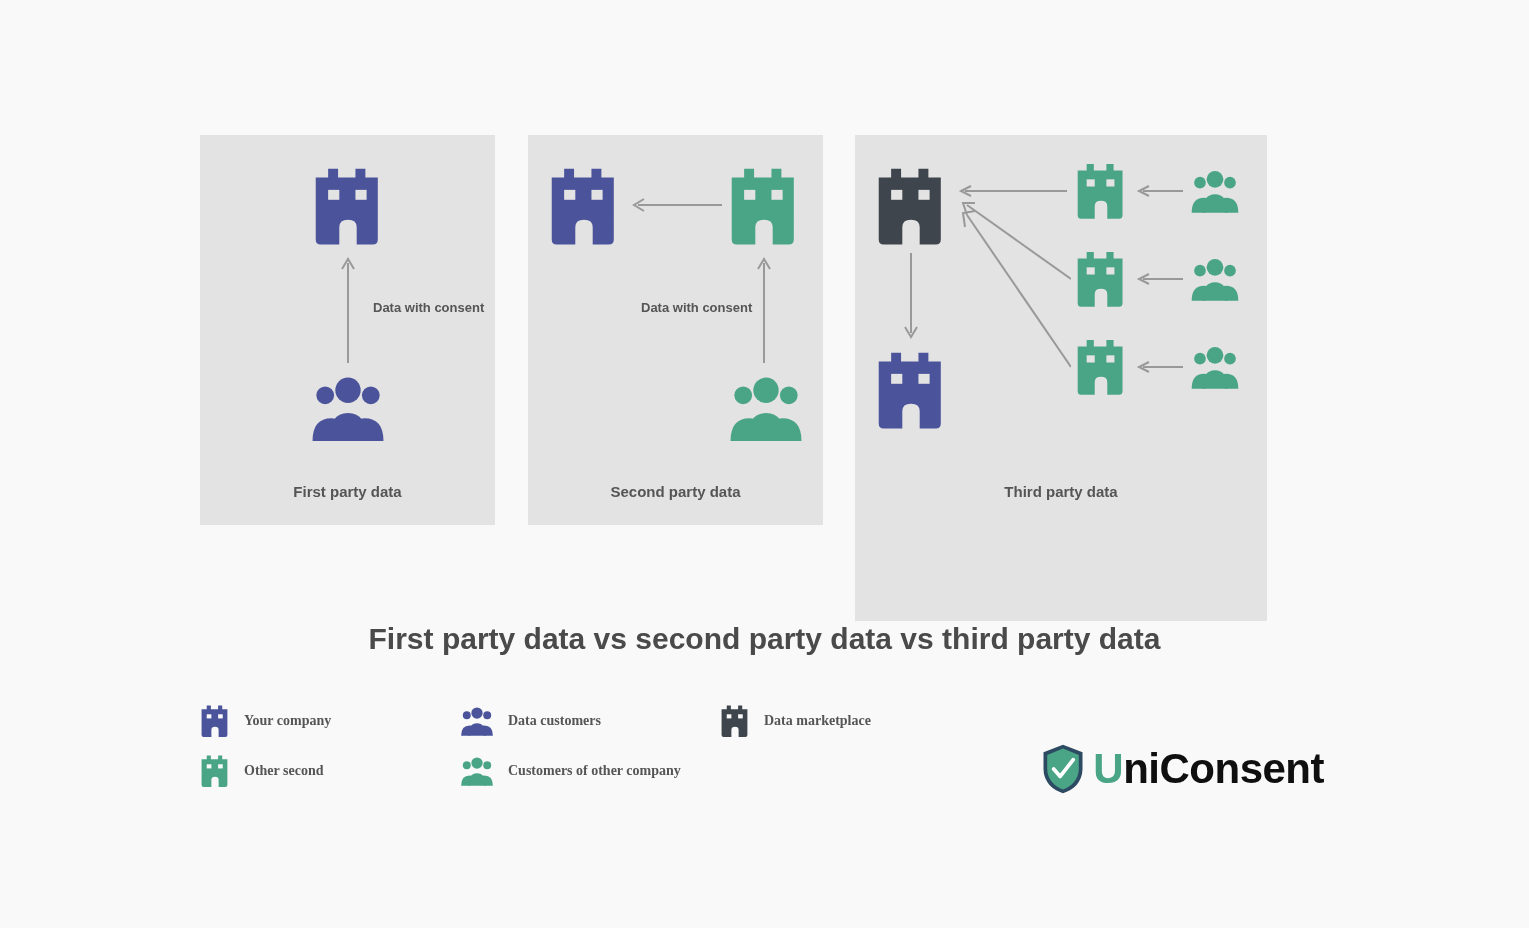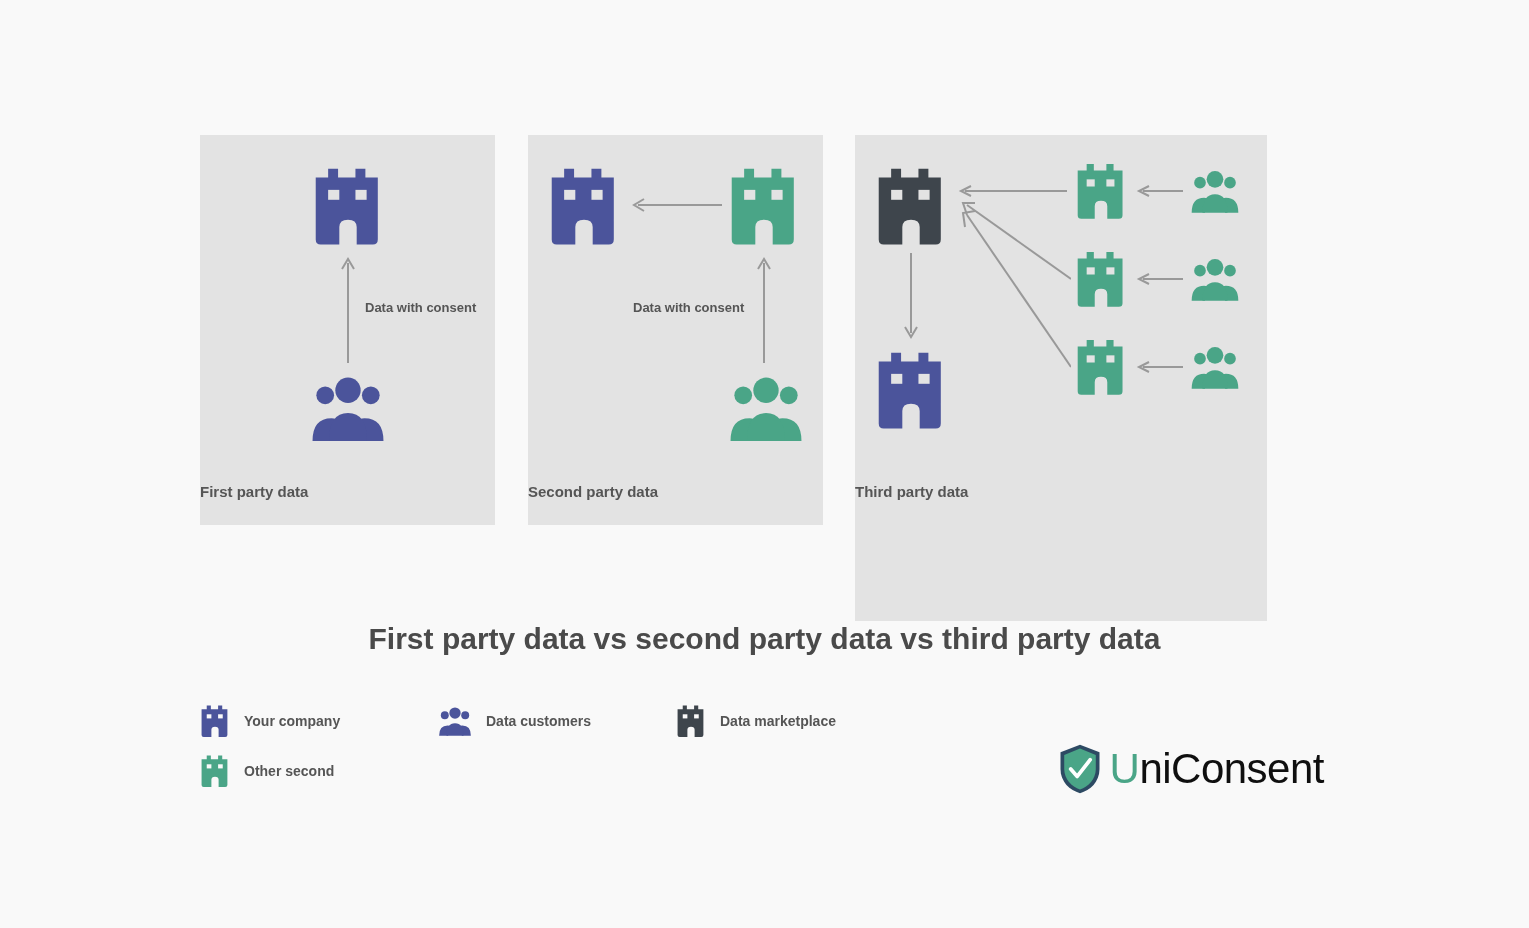--- a/index.html
+++ b/index.html
@@ -10,38 +10,38 @@
     --blue:#4b549b;
     --green:#4aa587;
     --dark:#3e454c;
     --arrow:#999;
   }
   *{box-sizing:border-box;}
   html,body{margin:0;padding:0;width:1529px;height:928px;background:var(--bg);font-family:Arial,Helvetica,sans-serif;color:var(--text);}
   .canvas{position:relative;width:1529px;height:928px;}
 
   .panel{position:absolute;background:var(--panel);}
-  .panel .caption{position:absolute;left:0;right:0;text-align:left;font-weight:700;font-size:15px;color:var(--subtext);}
+  .panel .caption{position:absolute;left:0;right:0;text-align:center;font-weight:700;font-size:15px;color:var(--subtext);}
 
   
   #p1{left:200px;top:135px;width:295px;height:390px;}
   #p2{left:528px;top:135px;width:295px;height:390px;}
   #p3{left:855px;top:135px;width:412px;height:486px;}
 
-  .label-annot{position:absolute;font-weight:700;font-size:13px;color:var(--subtext);white-space:nowrap;}
+  .label-annot{position:absolute;font-weight:700;font-size:13px;color:var(--subtext);white-space:nowrap;margin-left:8px;}
 
   h1.title{position:absolute;left:0;right:0;top:606px;text-align:center;font-size:30px;font-weight:700;color:var(--text);margin:16px;}
 
   .legend{position:absolute;left:200px;top:705px;width:700px;}
-  .legend-row{display:flex;gap:58px;margin-bottom:18px;}
+  .legend-row{display:flex;gap:80px;margin-bottom:18px;font-family:Liberation Serif, serif;}
   .legend-item{display:flex;align-items:center;gap:14px;min-width:180px;}
   .legend-item .txt{font-weight:700;font-size:14px;color:var(--subtext);}
 
   .brand{position:absolute;right:205px;top:743px;display:flex;align-items:center;gap:6px;}
-  .brand .wordmark{font-size:42px;font-weight:400;letter-spacing:-0.5px;color:#0f0f0f;font-family:Arial,Helvetica,sans-serif;}
+  .brand .wordmark{font-size:42px;font-weight:700;letter-spacing:-0.5px;color:#0f0f0f;font-family:Arial,Helvetica,sans-serif;}
   .brand .wordmark .accent{color:var(--green);}
 
   svg.icon{display:block;}
   .posabs{position:absolute;}
 </style>
 </head>
 <body>
 
 <svg width="0" height="0" style="position:absolute">
   <defs>
@@ -251,20 +251,33 @@
     </div>
     <div class="legend-row">
       <div class="legend-item">
         <svg class="icon" width="30" height="32" viewBox="0 0 58 62">
             <path fill="var(--green)" d="M3 8 h10 v-7 h8 v7 h14 v-7 h8 v7 h10 v50 q0 4 -4 4 h-13 v-14 q0 -6 -7 -6 q-7 0 -7 6 v14 h-15 q-4 0 -4 -4 z"></path>
             <rect x="13" y="18" width="9" height="8" fill="var(--bg)"></rect>
             <rect x="35" y="18" width="9" height="8" fill="var(--bg)"></rect>
           </svg>
         <span class="txt">Other second</span>
       </div>
+      <div class="legend-item">
+        <svg class="icon" width="34" height="30" viewBox="0 0 60 52">
+            <g fill="var(--green)">
+              <circle cx="12" cy="16" r="7"></circle>
+              <circle cx="48" cy="16" r="7"></circle>
+              <circle cx="30" cy="12" r="10"></circle>
+              <path d="M2 52 q0 -18 15 -18 q4 0 6 2 q-5 5 -5 16 z"></path>
+              <path d="M58 52 q0 -18 -15 -18 q-4 0 -6 2 q5 5 5 16 z"></path>
+              <path d="M15 52 q0 -22 15 -22 q15 0 15 22 z"></path>
+            </g>
+          </svg>
+        <span class="txt">Customers of other company</span>
+      </div>
     </div>
   </div>
 
   <div class="brand">
     <svg width="48" height="52" viewBox="0 0 50 56">
       <path fill="#2d4a63" d="M25 2 L46 10 V28 C46 42 36 51 25 54 C14 51 4 42 4 28 V10 Z"></path>
       <path fill="var(--green)" d="M25 6 L42 13 V28 C42 39 34 47 25 50 C16 47 8 39 8 28 V13 Z"></path>
       <polyline points="15,28 22,36 36,18" fill="none" stroke="#fff" stroke-width="4" stroke-linecap="round" stroke-linejoin="round"></polyline>
     </svg>
     <span class="wordmark"><span class="accent">U</span><span>niConsent</span></span>

